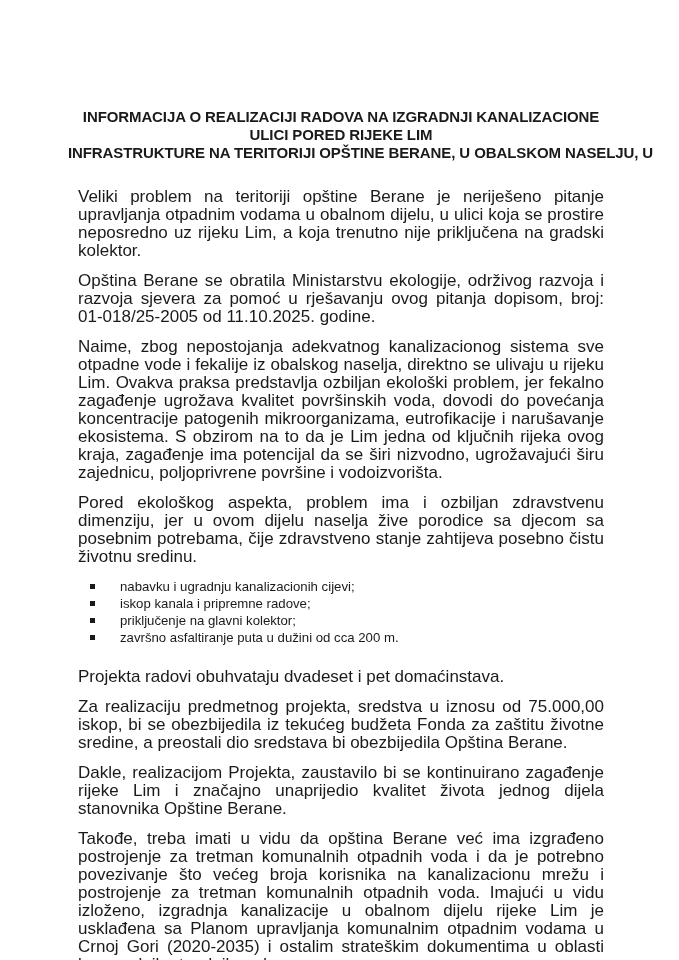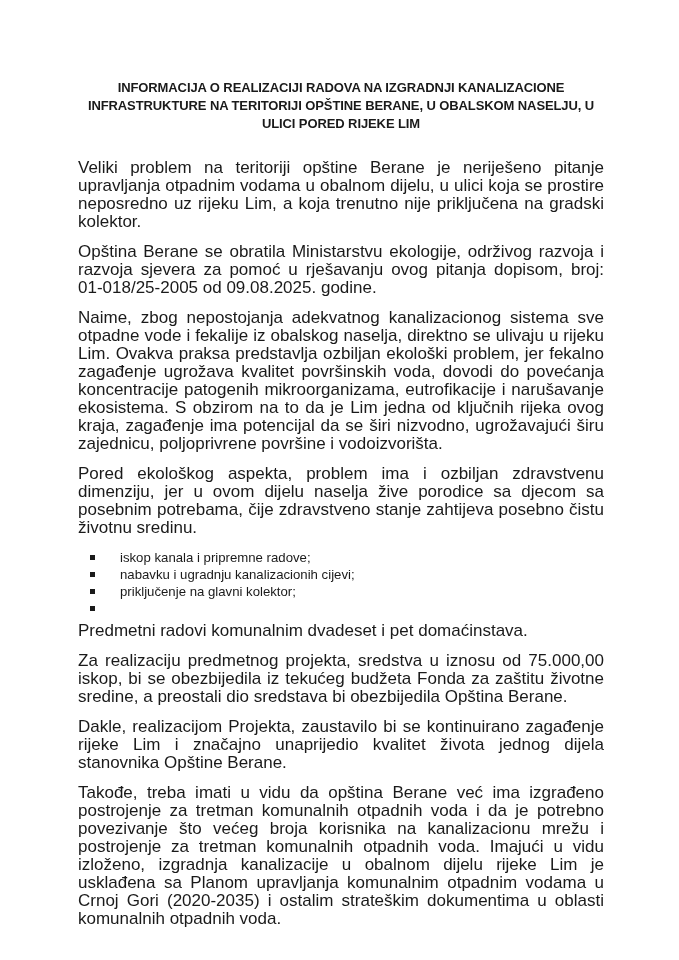--- a/index.html
+++ b/index.html
@@ -2,22 +2,22 @@
 <html><head>
   <meta charset="utf-8">
   <style>
     html, body { margin: 0; padding: 0; background: #ffffff; }
     body {
       width: 679px; height: 960px; position: relative; overflow: hidden;
       font-family: "Liberation Sans", sans-serif; color: #1a1a1a;
     }
     .page { position: absolute; left: 78px; top: 0; width: 526px; }
     .title {
-      margin-top: 79px; text-align: center; font-weight: bold;
-      font-size: 13px; line-height: 18px; letter-spacing: -0.1px;
+      margin-top: 108px; text-align: center; font-weight: bold;
+      font-size: 15px; line-height: 18px; letter-spacing: -0.1px;
       margin-left: -10px; margin-right: -10px;
     }
     .title div { white-space: nowrap; }
     .body { margin-top: 26px; }
     p {
       margin: 0 0 12px 0; font-size: 17px; line-height: 18px;
       text-align: justify;
     }
     ul.works {
       list-style: none; margin: 0 0 0 0; padding: 0 0 0 0;
@@ -30,36 +30,36 @@
       background: #1a1a1a;
     }
     .gap-after-list { height: 22px; }
   </style>
 </head>
 <body>
 
 <div class="page">
   <div class="title">
     <div>INFORMACIJA O REALIZACIJI RADOVA NA IZGRADNJI KANALIZACIONE</div>
+    <div>ULICI PORED RIJEKE LIM</div>
     <div>INFRASTRUKTURE NA TERITORIJI OPŠTINE BERANE, U OBALSKOM NASELJU, U</div>
-    <div>ULICI PORED RIJEKE LIM</div>
   </div>
 
   <div class="body">
     <p>Veliki problem na teritoriji opštine Berane je neriješeno pitanje upravljanja otpadnim vodama u obalnom  dijelu, u ulici koja se prostire neposredno uz rijeku Lim, a koja trenutno nije priključena na gradski kolektor.</p>
-    <p>Opština Berane se obratila Ministarstvu ekologije, održivog razvoja i razvoja sjevera za pomoć u rješavanju ovog pitanja dopisom, broj: 01-018/25-2005 od 09.08.2025. godine.</p>
+    <p>Opština Berane se obratila Ministarstvu ekologije, održivog razvoja i razvoja sjevera za pomoć u rješavanju ovog pitanja dopisom, broj: 01-018/25-2005 od 11.10.2025. godine.</p>
     <p>Naime, zbog nepostojanja adekvatnog kanalizacionog sistema sve otpadne vode i fekalije iz obalskog naselja, direktno se ulivaju u rijeku Lim. Ovakva praksa predstavlja ozbiljan ekološki problem, jer fekalno zagađenje ugrožava kvalitet površinskih voda, dovodi do povećanja koncentracije patogenih mikroorganizama, eutrofikacije i narušavanje ekosistema. S obzirom na to da je Lim jedna od ključnih rijeka ovog kraja, zagađenje ima potencijal da se širi nizvodno, ugrožavajući širu zajednicu, poljoprivrene površine i vodoizvorišta.</p>
     <p>Pored ekološkog aspekta, problem ima i ozbiljan zdravstvenu dimenziju, jer u ovom dijelu naselja žive porodice sa djecom sa posebnim potrebama, čije zdravstveno stanje zahtijeva posebno čistu životnu sredinu.</p>
 
     <ul class="works">
+      <li><span class="bullet"></span><span>nabavku i ugradnju kanalizacionih cijevi;</span></li>
       <li><span class="bullet"></span><span>iskop kanala i pripremne radove;</span></li>
-      <li><span class="bullet"></span><span>nabavku i ugradnju kanalizacionih cijevi;</span></li>
       <li><span class="bullet"></span><span>priključenje na glavni kolektor;</span></li>
-      <li><span class="bullet"></span></li>
+      <li><span class="bullet"></span><span>završno asfaltiranje puta u dužini od cca 200 m.</span></li>
     </ul>
     <div class="gap-after-list"></div>
 
-    <p>Predmetni radovi komunalnim dvadeset i pet domaćinstava.</p>
+    <p>Projekta radovi obuhvataju dvadeset i pet domaćinstava.</p>
     <p>Za realizaciju predmetnog projekta, sredstva u iznosu od 75.000,00 iskop, bi se obezbijedila iz tekućeg budžeta Fonda za zaštitu životne sredine, a preostali dio sredstava bi obezbijedila Opština Berane.</p>
     <p>Dakle, realizacijom Projekta, zaustavilo bi se kontinuirano zagađenje rijeke Lim i značajno unaprijedio kvalitet života jednog dijela stanovnika Opštine Berane.</p>
     <p>Takođe, treba imati u vidu da opština Berane već ima izgrađeno postrojenje za tretman komunalnih otpadnih voda i da je potrebno povezivanje što većeg broja korisnika na kanalizacionu mrežu i postrojenje za tretman komunalnih otpadnih voda. Imajući u vidu izloženo, izgradnja kanalizacije u obalnom dijelu rijeke Lim je usklađena sa Planom upravljanja komunalnim otpadnim vodama  u Crnoj Gori (2020-2035) i ostalim strateškim dokumentima u oblasti komunalnih otpadnih voda.</p>
   </div>
 </div>
 
 </body></html>

